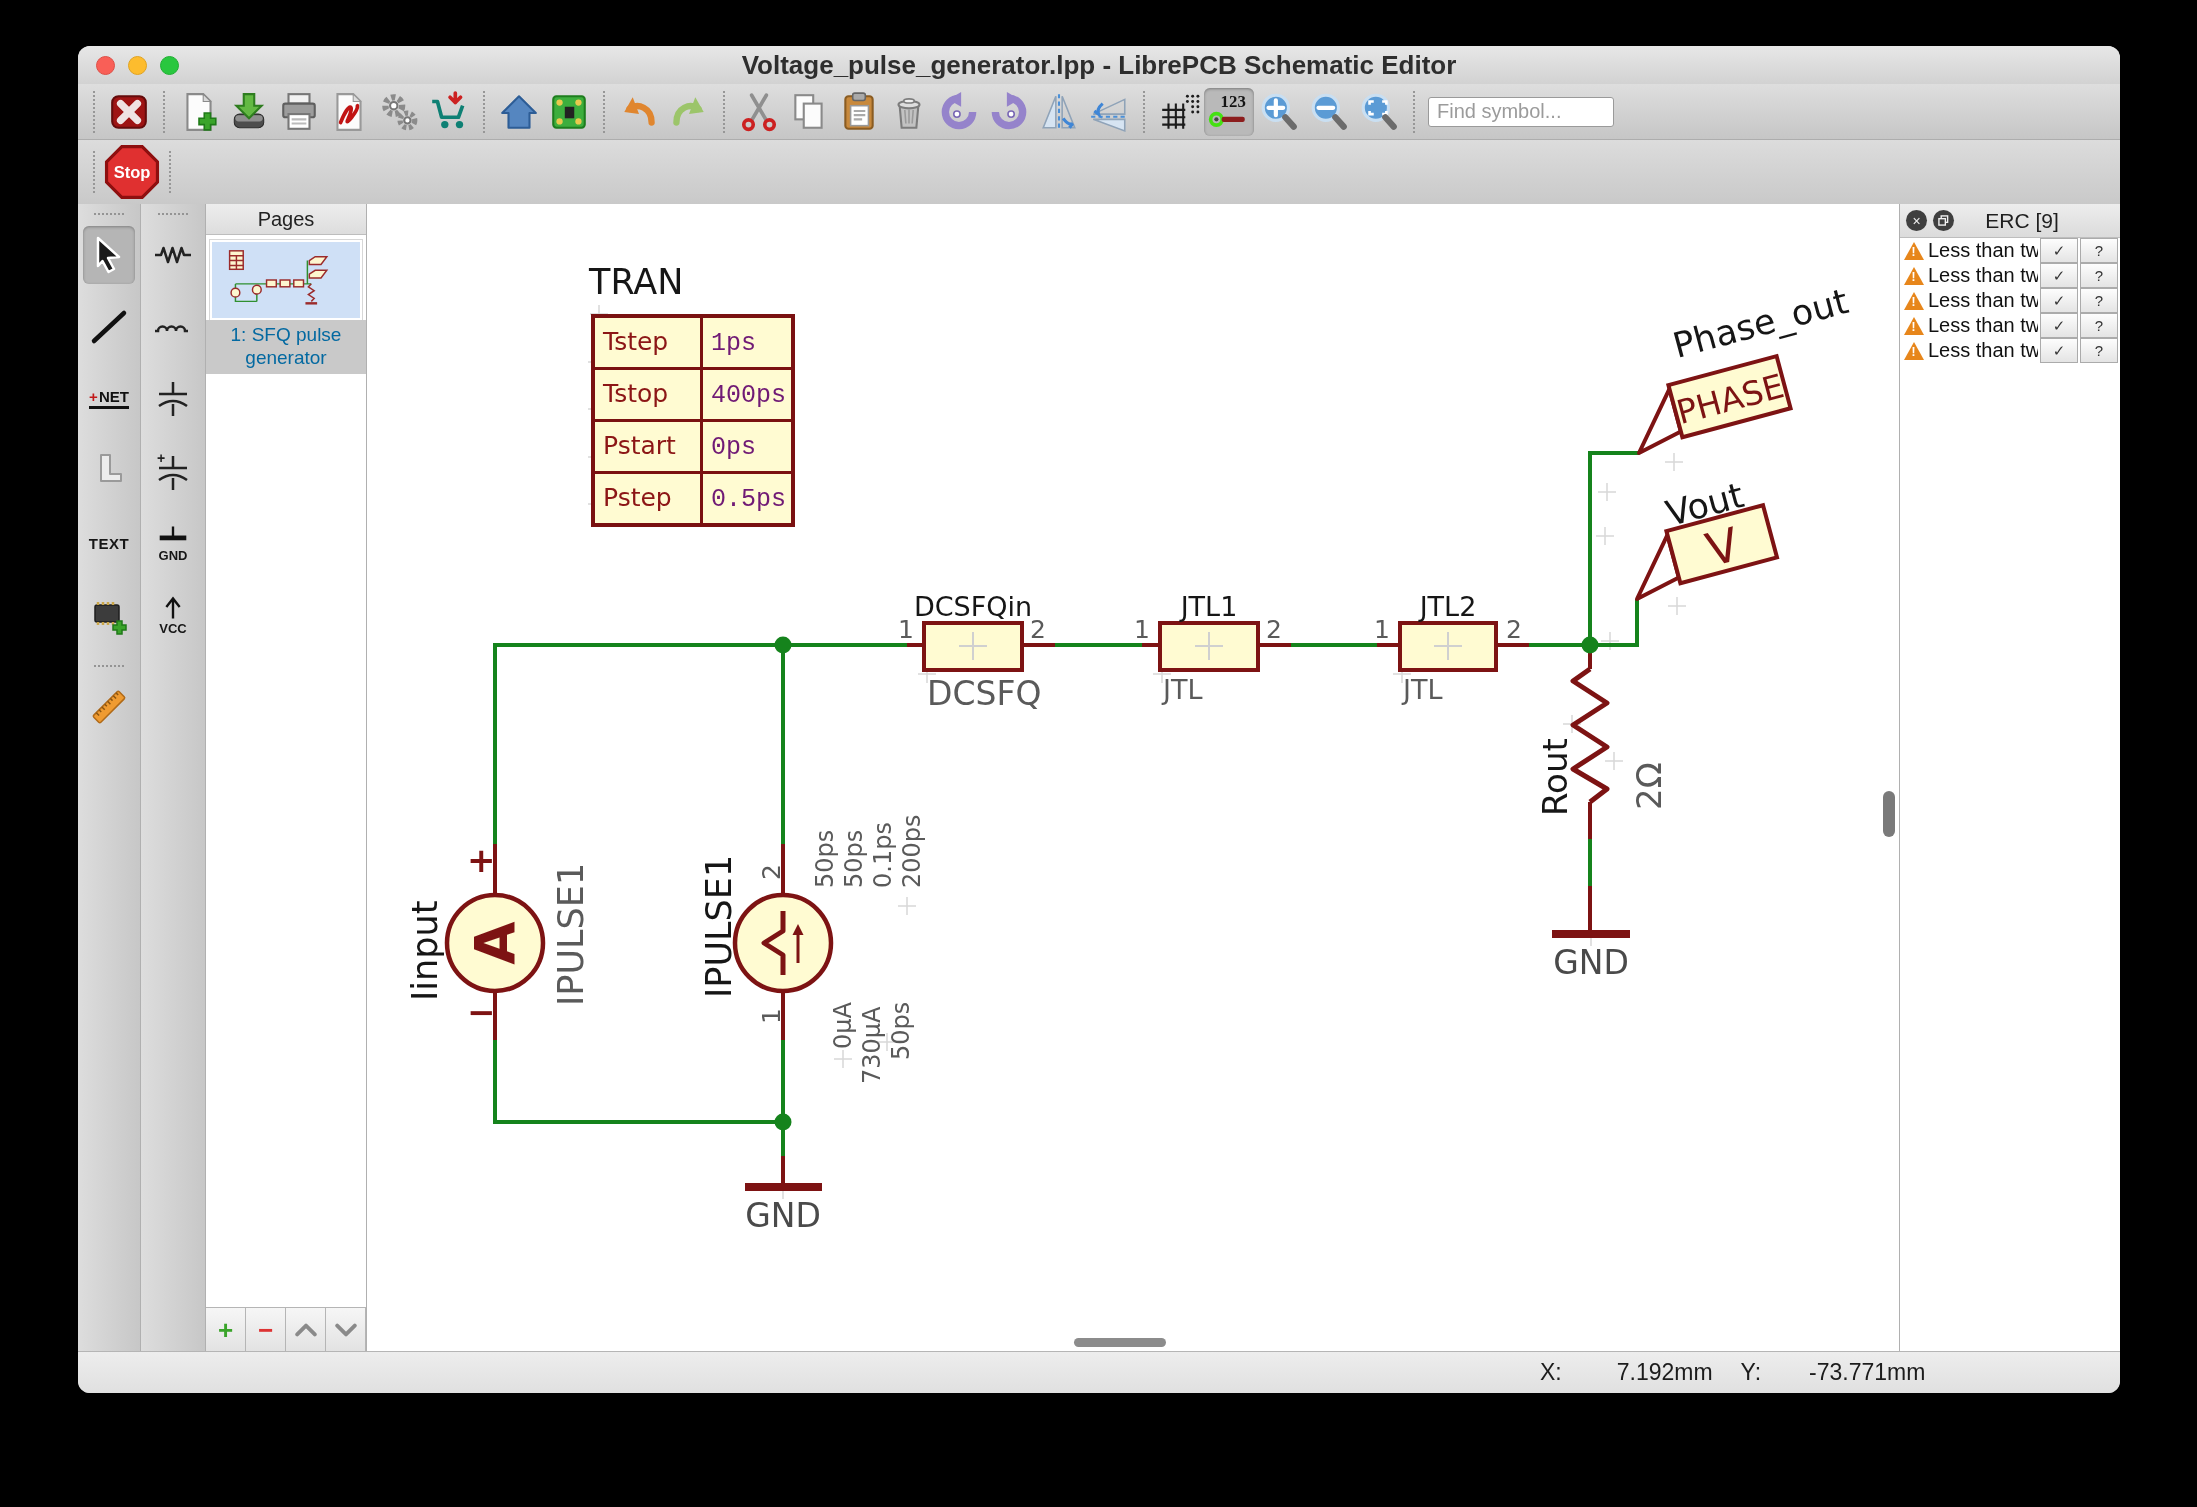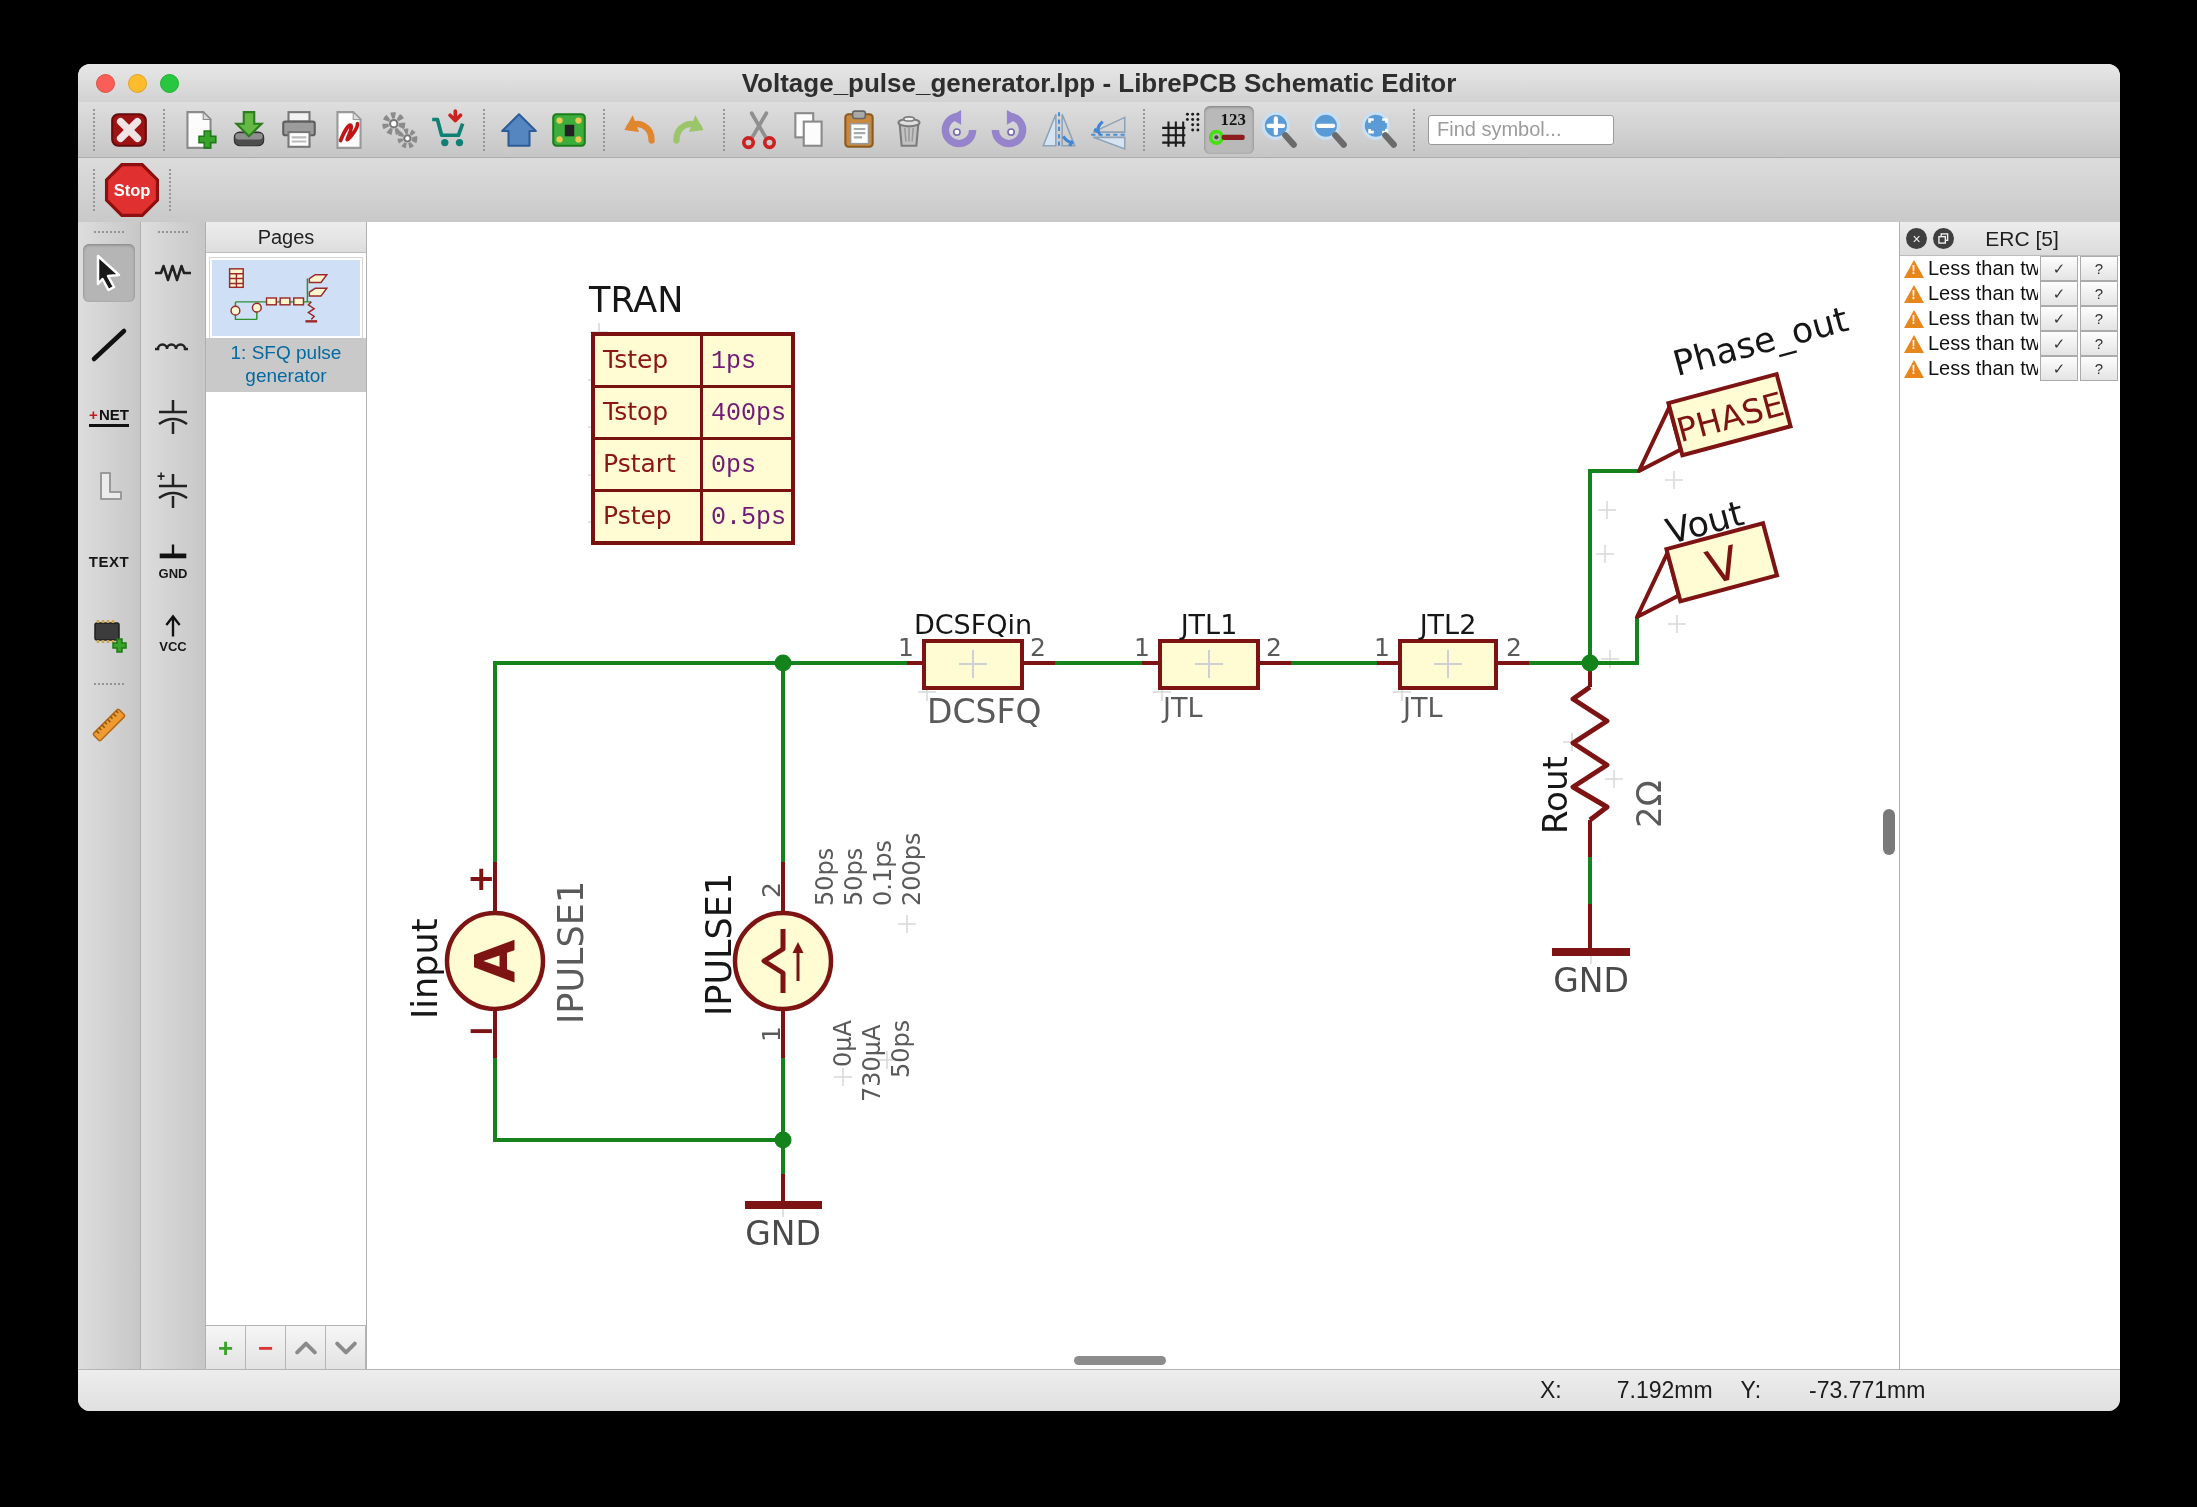--- a/index.html
+++ b/index.html
@@ -1,17 +1,17 @@
 <!DOCTYPE html>
 <html><head>
 <meta charset="utf-8">
 <style>
   html,body{margin:0;padding:0;background:#000;width:2197px;height:1507px;position:relative;
     font-family:"Liberation Sans",sans-serif;-webkit-font-smoothing:antialiased;}
-  .window{position:absolute;left:78px;top:64px;width:2042px;height:1347px;background:#d2d2d2;
+  .window{position:absolute;left:78px;top:46px;width:2042px;height:1347px;background:#d2d2d2;
     border-radius:12px;box-shadow:0 25px 70px rgba(0,0,0,.65);overflow:hidden;}
   
   .titlebar{position:absolute;left:0;top:0;right:0;height:38px;background:linear-gradient(#e7e7e7,#d2d2d2);
     border-bottom:1px solid #b6b6b6;display:flex;align-items:center;}
   .traffic{display:flex;gap:13px;margin-left:18px;}
   .traffic i{width:17px;height:17px;border-radius:50%;display:block;}
   .t-red{background:#f95f57;border:1px solid #dd4f47;}
   .t-yellow{background:#fdbc2e;border:1px solid #e0a321;}
   .t-green{background:#29c73f;border:1px solid #1faf33;}
   .wtitle{position:absolute;left:0;right:0;text-align:center;font-size:26px;font-weight:bold;color:#2e2e2e;}
@@ -581,21 +581,21 @@
 
     <div class="erc">
       <div class="erc-header">
         <div class="erc-btn">×</div>
         <div class="erc-btn">
           <svg viewBox="0 0 12 12" style="width:11px;height:11px;">
               <rect x="3.5" y="1" width="7" height="7" fill="none" stroke="#f0f0f0" stroke-width="1.5"></rect>
               <rect x="1" y="4" width="7" height="7" fill="#3f3f3f" stroke="#f0f0f0" stroke-width="1.5"></rect>
             </svg>
         </div>
-        <div class="erc-title">ERC [5]</div>
+        <div class="erc-title">ERC [9]</div>
       </div>
       <div class="erc-row">
         <div class="warn"></div>
         <div class="erc-label">Less than two p</div>
         <div class="erc-mini">✓</div>
         <div class="erc-mini">?</div>
       </div>
       <div class="erc-row">
         <div class="warn"></div>
         <div class="erc-label">Less than two p</div>

